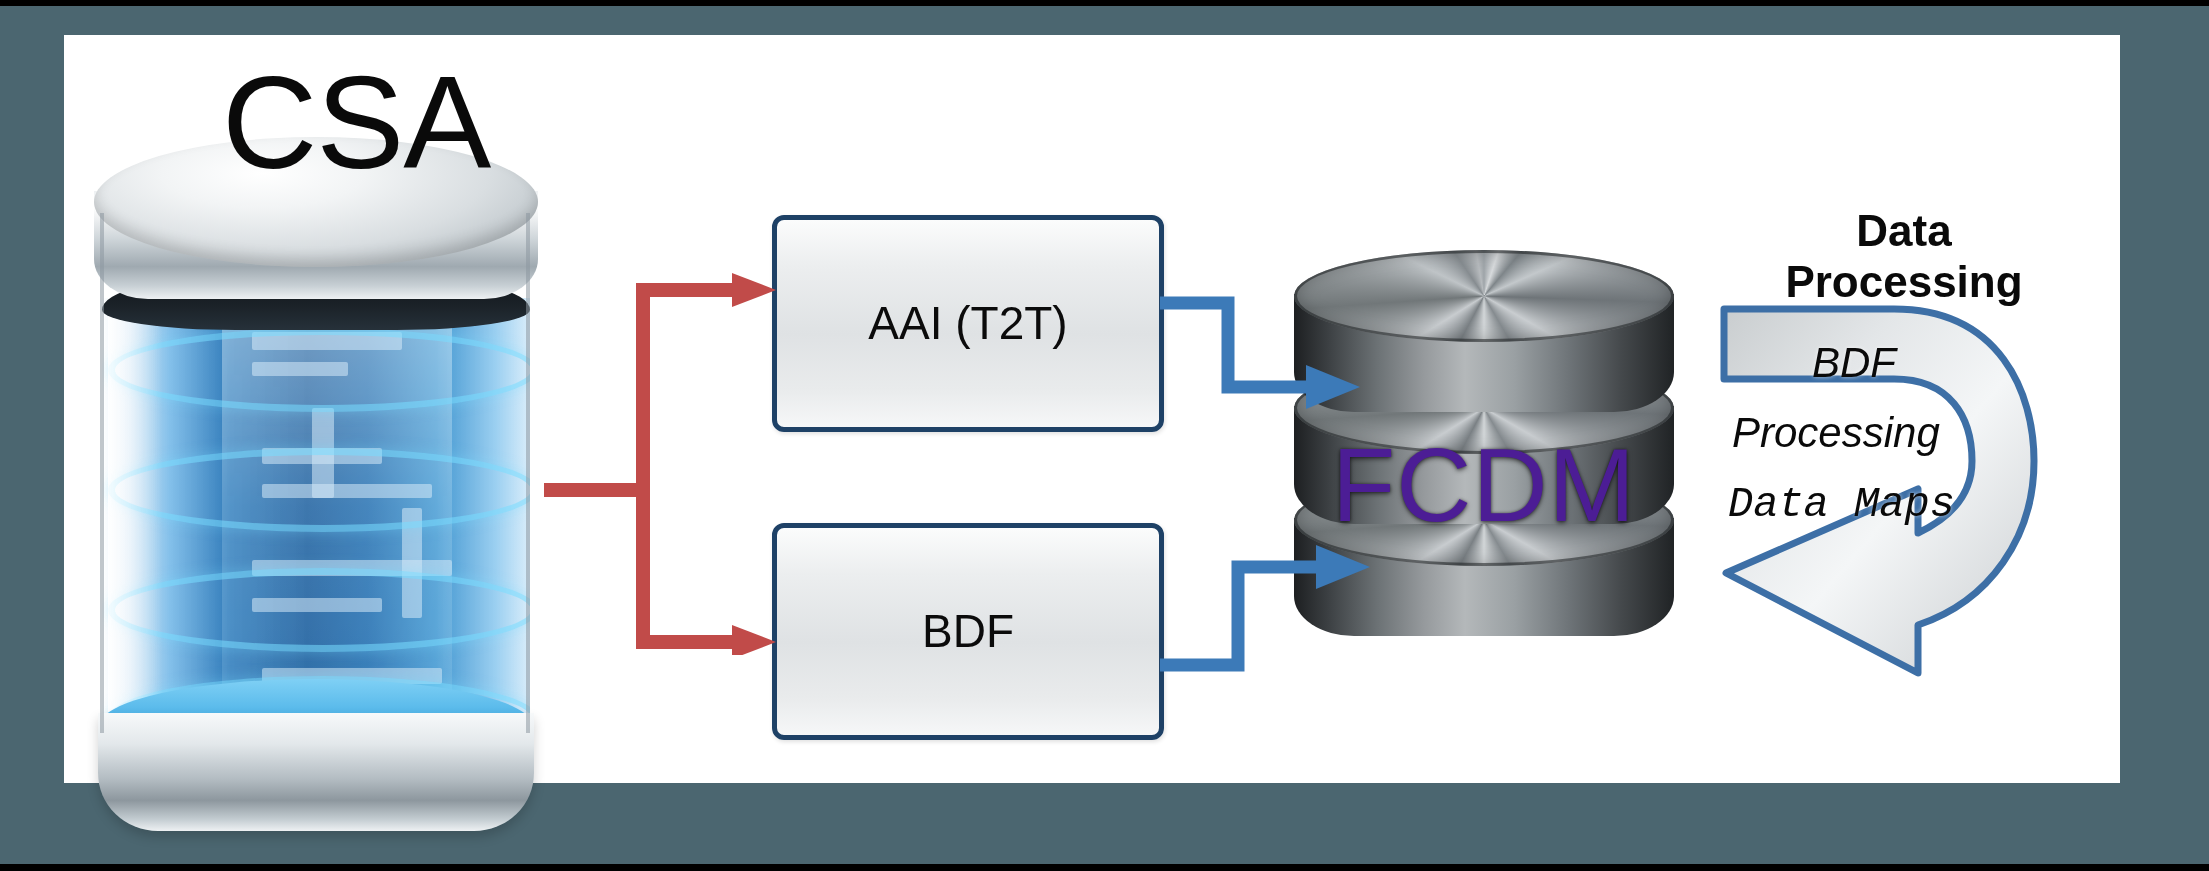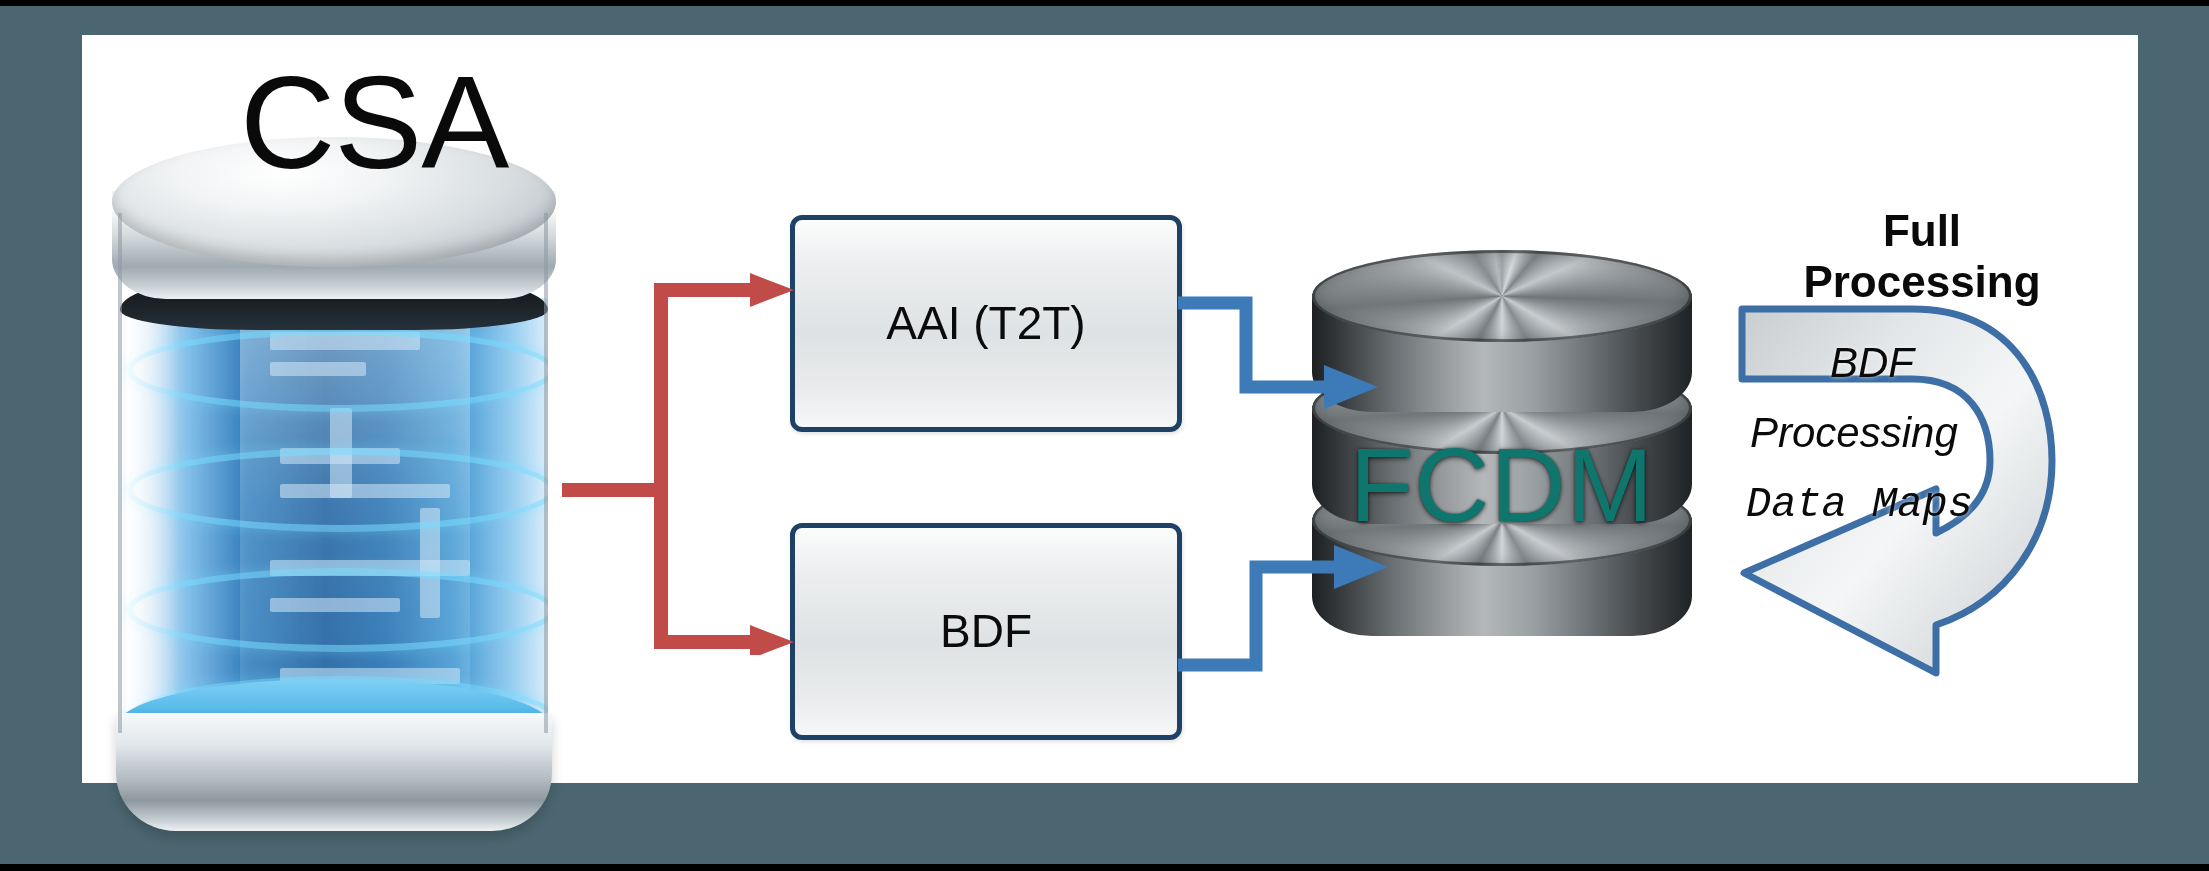--- a/index.html
+++ b/index.html
@@ -21,21 +21,21 @@
     height: 871px;
     background: #4B6670;
     box-sizing: border-box;
     border-top: 6px solid #000000;
     border-bottom: 7px solid #000000;
   }
 
   
   #canvas {
     position: absolute;
-    left: 82px;
+    left: 64px;
     top: 29px;
     width: 2056px;
     height: 748px;
     background: #FFFFFF;
   }
 
   
   #csa-db {
     position: absolute;
     left: 8px;
@@ -262,21 +262,21 @@
   #fc-d2 { top: 112px; z-index: 2; }
   #fc-d3 { top: 224px; z-index: 1; }
   #fcdm-label {
     position: absolute;
     left: 0;
     top: 176px;
     width: 380px;
     text-align: center;
     font-size: 104px;
     font-weight: 400;
-    color: #0f766e;
+    color: #4c1d95;
     letter-spacing: 1px;
     z-index: 9;
     text-shadow: 0 2px 5px rgba(0,0,0,.55), 0 0 3px rgba(0,0,0,.45);
     font-family: "Liberation Sans", sans-serif;
   }
 
   
   #dp-block {
     position: absolute;
     left: 1640px;
@@ -399,21 +399,21 @@
       <div class="fc-disc" id="fc-d1">
         <div class="fc-side"></div>
         <div class="fc-top"></div>
         <div class="fc-top-rim"></div>
       </div>
       <div id="fcdm-label">FCDM</div>
     </div>
 
     <div id="dp-block">
       <div id="dp-heading">
-        <span>Full</span><br>
+        <span>Data</span><br>
         <span>Processing</span>
       </div>
 
       <svg id="dp-arrow" width="400" height="380" viewBox="0 0 400 380">
         <defs>
           <linearGradient id="dpg" x1="0" y1="0" x2="1" y2="1">
             <stop offset="0%" stop-color="#c9cdcf"></stop>
             <stop offset="28%" stop-color="#e3e6e8"></stop>
             <stop offset="55%" stop-color="#f4f6f7"></stop>
             <stop offset="80%" stop-color="#dcdfe1"></stop>

